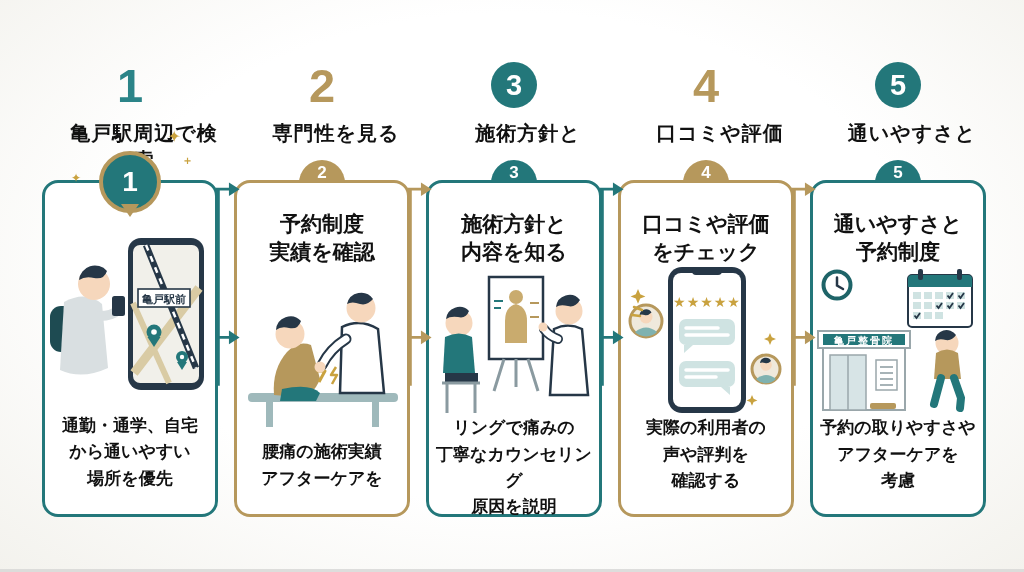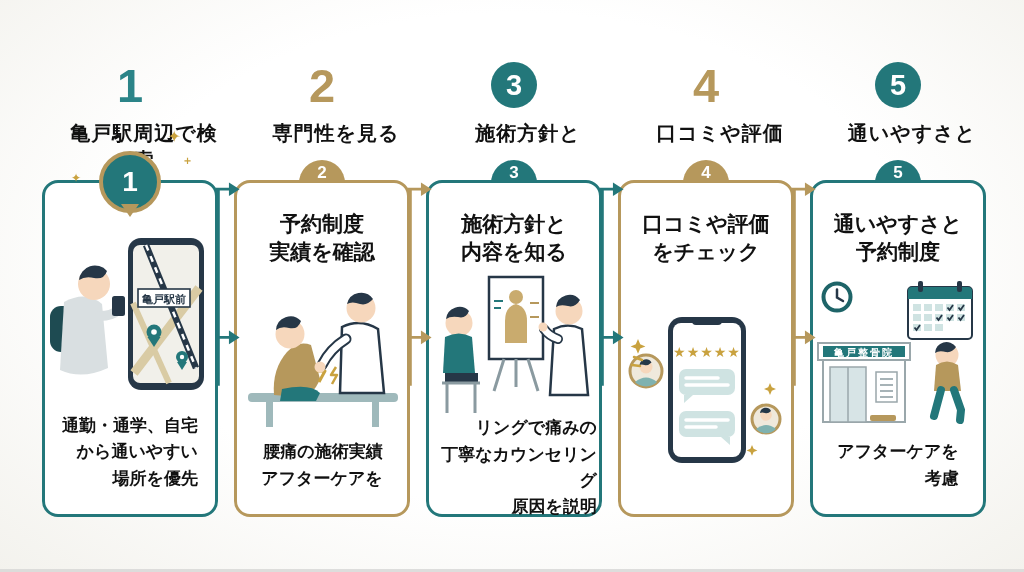--- a/index.html
+++ b/index.html
@@ -34,21 +34,21 @@
   .badge-pin{position:absolute;top:-32px;left:50%;transform:translateX(-50%);z-index:4;
     width:54px;height:54px;border-radius:50%;background:#23777A;border:4px solid #B6985C;
     display:flex;align-items:center;justify-content:center;color:#fff;font-size:28px;font-weight:800;}
   .badge-pin::after{content:"";position:absolute;left:50%;bottom:-17px;transform:translateX(-50%);
     width:0;height:0;border:9px solid transparent;border-top:13px solid #B6985C;}
   .sparkle{position:absolute;color:#C9A23F;font-weight:800;z-index:5;}
 
   .card-title{margin-top:27px;text-align:center;font-size:21px;font-weight:800;line-height:1.32;color:#111;}
   .illus-wrap{flex:1;display:flex;align-items:center;justify-content:center;width:100%;}
   .illus{display:block;}
-  .card-desc{text-align:right;font-size:17px;font-weight:700;line-height:1.55;color:#111;margin-bottom:22px;padding:0 2px;}
+  .card-desc{text-align:center;font-size:17px;font-weight:700;line-height:1.55;color:#111;margin-bottom:22px;padding:0 2px;}
 
   .connector{position:absolute;top:0;width:26px;height:224px;z-index:3;}
   .bottom-edge{position:absolute;left:0;bottom:0;width:100%;height:3px;background:#D6D6D4;opacity:.8;}
 </style>
 </head>
 <body>
 
 <div class="headers">
   <div class="header-cell">
     <div class="num-area">
@@ -239,20 +239,25 @@
           <path d="M136 98 a5.8 5.8 0 0 1 11 -2 q-3 3 -6 2 q-3 -1 -5 0z" fill="#263747"></path>
           <path d="M132 114 q10 -8 20 0 a14 14 0 0 1 -20 0z" fill="#7FB2B0"></path>
         </g>
         <g fill="#C9A23F">
           <path d="M14 24 l2.2 5.2 5.2 2.2 -5.2 2.2 -2.2 5.2 -2.2 -5.2 -5.2 -2.2 5.2 -2.2z"></path>
           <path d="M10 42 l8 3 M8 50 l8 1" stroke="#C9A23F" stroke-width="2.5" fill="none" stroke-linecap="round"></path>
           <path d="M146 68 l1.8 4.2 4.2 1.8 -4.2 1.8 -1.8 4.2 -1.8 -4.2 -4.2 -1.8 4.2 -1.8z"></path>
           <path d="M128 130 l1.6 3.8 3.8 1.6 -3.8 1.6 -1.6 3.8 -1.6 -3.8 -3.8 -1.6 3.8 -1.6z"></path>
         </g>
       </svg>
+    </div>
+    <div class="card-desc">
+      <div>実際の利用者の</div>
+      <div>声や評判を</div>
+      <div>確認する</div>
     </div>
   </div>
 
   <div class="card teal">
     <div class="badge-semi teal">5</div>
     <div class="card-title">
       <div>通いやすさと</div>
       <div>予約制度</div>
     </div>
     <div class="illus-wrap">
@@ -303,20 +308,21 @@
         </g>
         <g>
           <circle cx="131" cy="78" r="11.5" fill="#F6D7BC"></circle>
           <path d="M119 76 a11.5 11.5 0 0 1 21 -6 q-4 6 -10 5 q-7 -2 -11 1z" fill="#263747"></path>
           <path d="M120 88 q11 -7 22 0 l3 26 h-27 z" fill="#B6985C"></path>
           <path d="M125 113 l-7 26 M138 113 l7 20 -1 10" stroke="#23777A" stroke-width="8" fill="none" stroke-linecap="round"></path>
         </g>
       </svg>
     </div>
     <div class="card-desc">
+      <div>予約の取りやすさや</div>
       <div>アフターケアを</div>
       <div>考慮</div>
     </div>
   </div>
 
   <svg class="connector" style="left:173px;" viewBox="0 -8 26 232">
     <path d="M0 1.5 H15 M3 1.5 V205 M3 155 H15" stroke="#23777A" stroke-width="3" fill="none"></path>
     <polygon points="14,-5.5 14,8.5 25,1.5" fill="#23777A"></polygon>
     <polygon points="14,148 14,162 25,155" fill="#23777A"></polygon>
   </svg>

